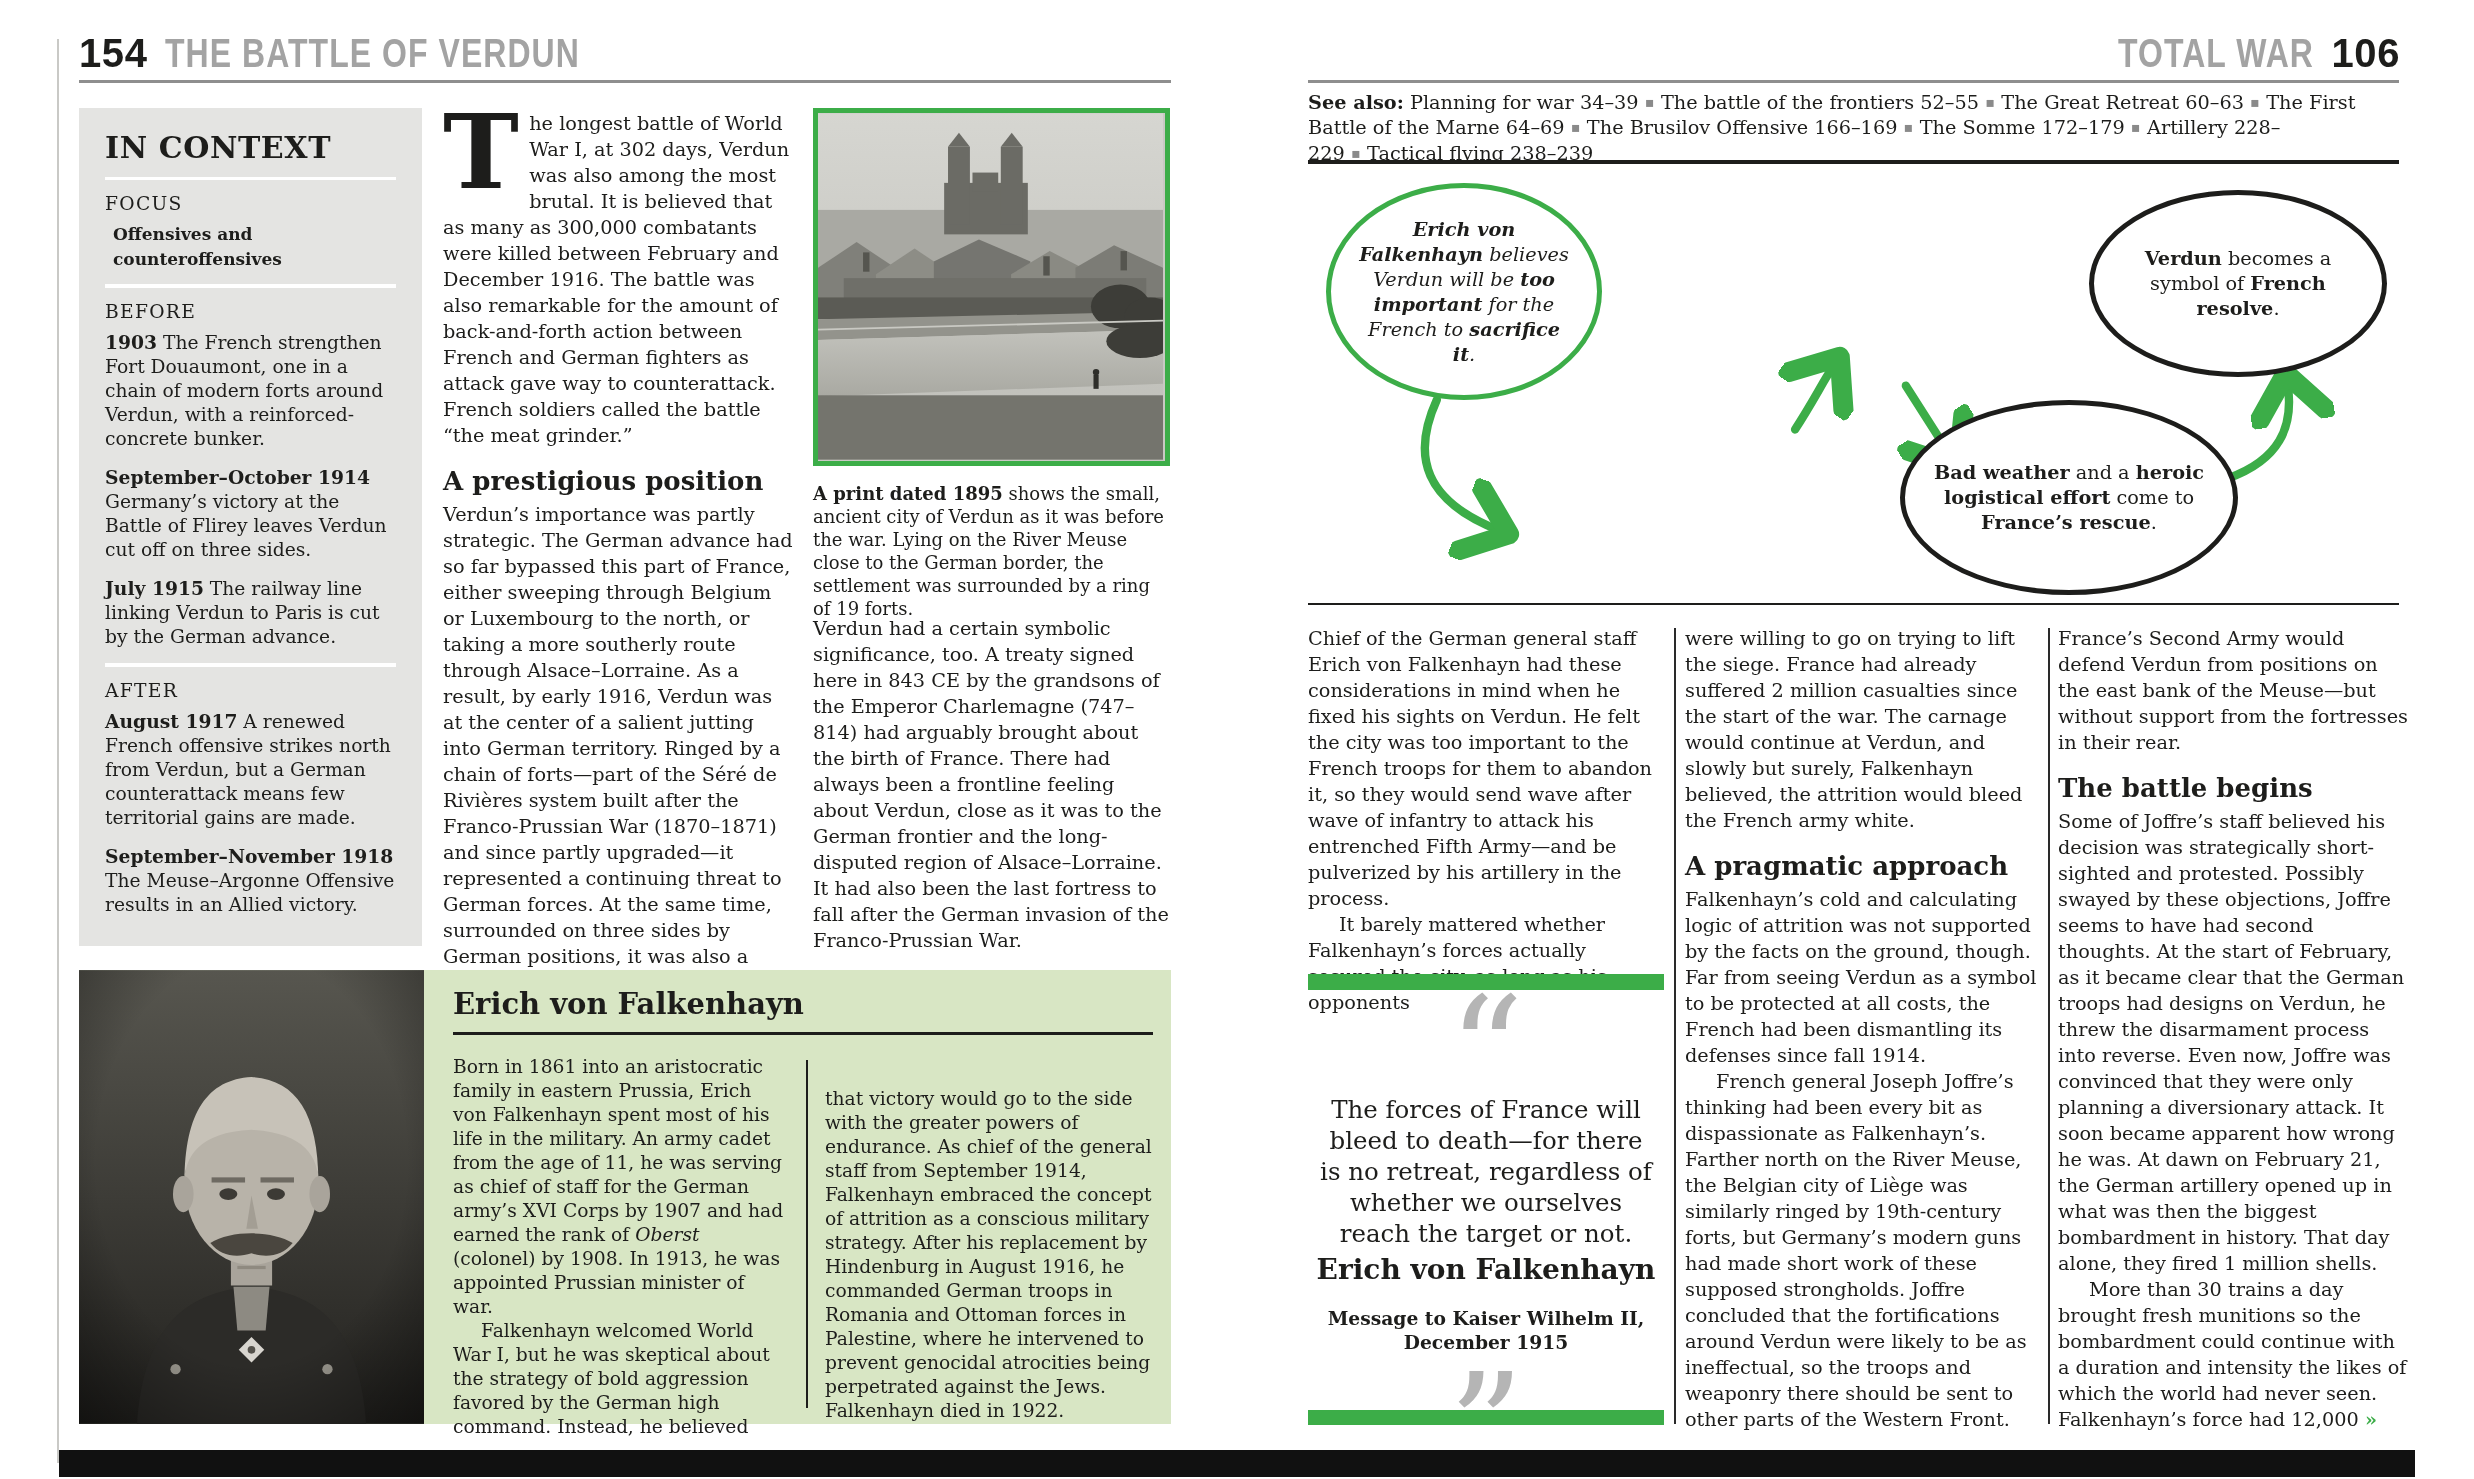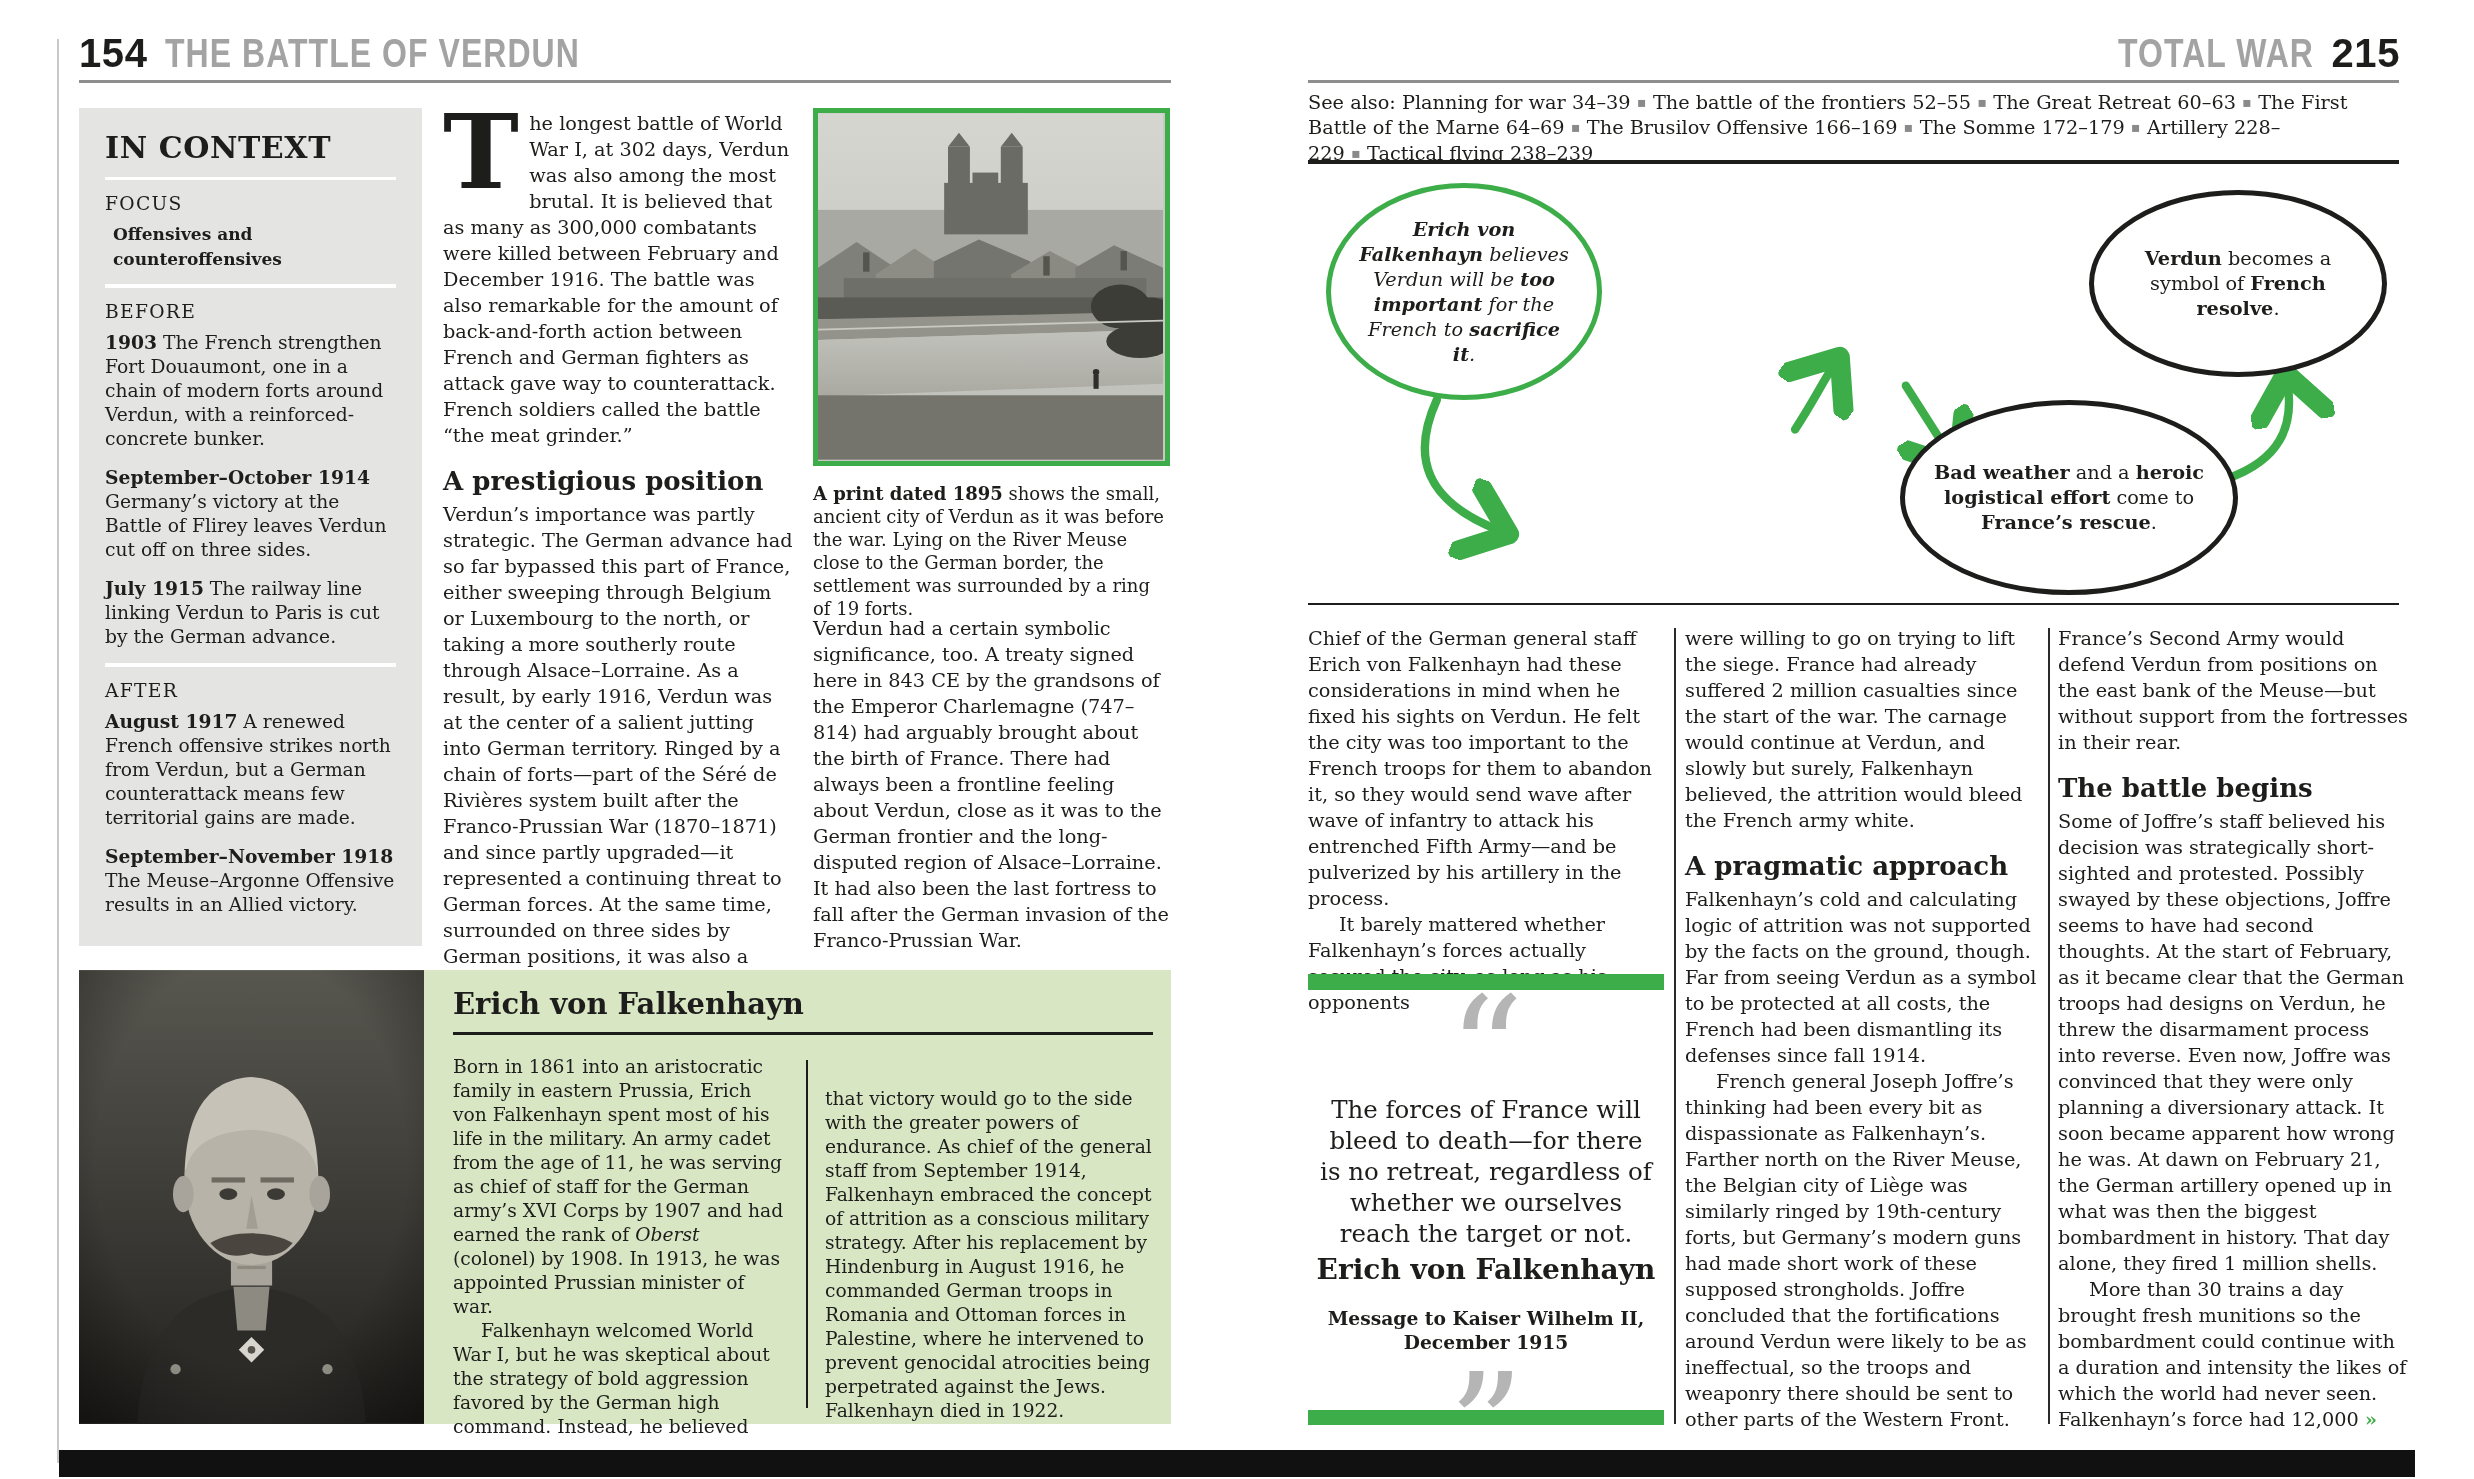--- a/index.html
+++ b/index.html
@@ -36,21 +36,21 @@
   .bio{background:#d8e6c4;}
   .bio-title{font-size:29px;font-weight:bold;}
   .bio-rule{height:3.2px;background:#1d1d1b;}
   .biotext{font-size:18.7px;line-height:24px;}
   .biotext p{margin:0;}
   .biotext p.ind{text-indent:28px;}
   .vline-dark{width:1.9px;background:#1d1d1b;}
   .vline-gray{width:1.9px;background:#2a2a2a;}
   
   .seealso{font-size:19.3px;line-height:24.5px;color:#1d1d1b;}
-  .seealso .lbl{font-weight:normal;}
+  .seealso .lbl{font-weight:bold;}
   .seealso .sep{color:#8a8a8a;font-size:14px;padding:0 6.4px;vertical-align:1.9px;}
   .blackrule{height:3.9px;background:#1d1d1b;}
   .thinrule{height:1.9px;background:#1d1d1b;}
   
   .bubble{position:absolute;border-radius:50%;display:flex;align-items:center;justify-content:center;
           text-align:center;font-size:19.3px;line-height:25px;box-sizing:border-box;padding:19.3px 27px;
           background:#ffffff;}
   .bubble.black{border:5.2px solid #1d1d1b;}
   .bubble.green{border:5.2px solid #3cad48;}
   
@@ -213,21 +213,21 @@
       <p>Born in 1861 into an aristocratic family in eastern Prussia, Erich von Falkenhayn spent most of his life in the military. An army cadet from the age of 11, he was serving as chief of staff for the German army’s XVI Corps by 1907 and had earned the rank of <i>Oberst</i> (colonel) by 1908. In 1913, he was appointed Prussian minister of war.</p>
       <p class="ind">Falkenhayn welcomed World War I, but he was skeptical about the strategy of bold aggression favored by the German high command. Instead, he believed</p>
     </div>
     <div class="abs vline-dark" style="left:727px;top:90px;height:348px;"></div>
     <div class="abs biotext" style="left:746px;top:85px;width:330px;margin-top:32px;">
       <p>that victory would go to the side with the greater powers of endurance. As chief of the general staff from September 1914, Falkenhayn embraced the concept of attrition as a conscious military strategy. After his replacement by Hindenburg in August 1916, he commanded German troops in Romania and Ottoman forces in Palestine, where he intervened to prevent genocidal atrocities being perpetrated against the Jews. Falkenhayn died in 1922.</p>
     </div>
   </div>
 
   <div class="abs pagehead right" style="right:75px;top:31px;">
-    <span class="num">215</span>
+    <span class="num">106</span>
     <span class="ttl">TOTAL WAR</span>
   </div>
   <div class="abs headrule" style="left:1308px;top:80px;width:1091px;"></div>
 
   <div class="abs seealso" style="left:1308px;top:90px;width:1091px;">
     <span class="lbl">See also:</span>
     <span> <span>Planning for war 34–39</span><span class="sep">▪</span><span>The battle of the frontiers 52–55</span><span class="sep">▪</span><span>The Great Retreat 60–63</span><span class="sep">▪</span><span>The First Battle of the Marne 64–69</span><span class="sep">▪</span><span>The Brusilov Offensive 166–169</span><span class="sep">▪</span><span>The Somme 172–179</span><span class="sep">▪</span><span>Artillery 228–229</span><span class="sep">▪</span><span>Tactical flying 238–239</span></span>
   </div>
   <div class="abs blackrule" style="left:1308px;top:160px;width:1091px;"></div>
 

